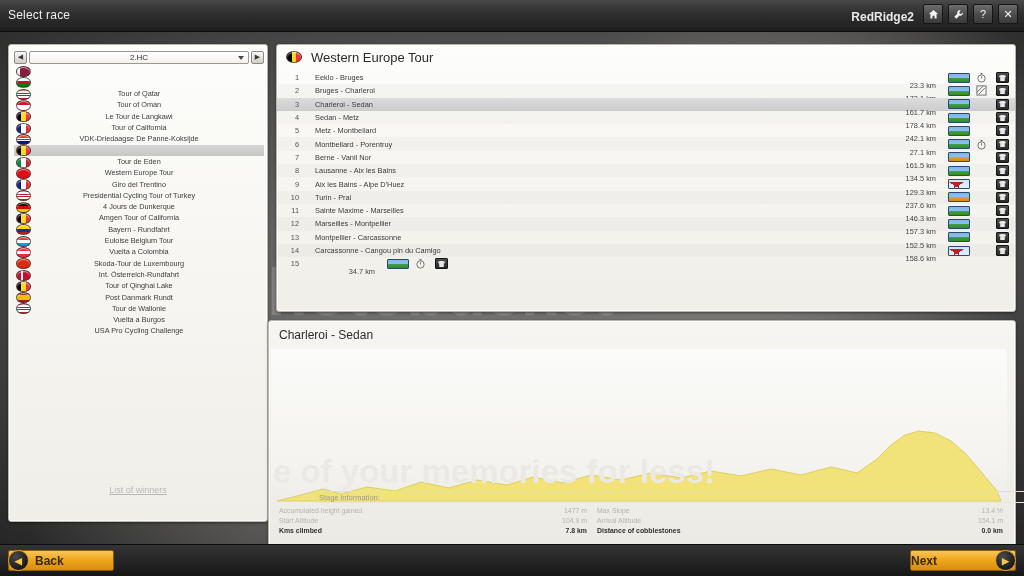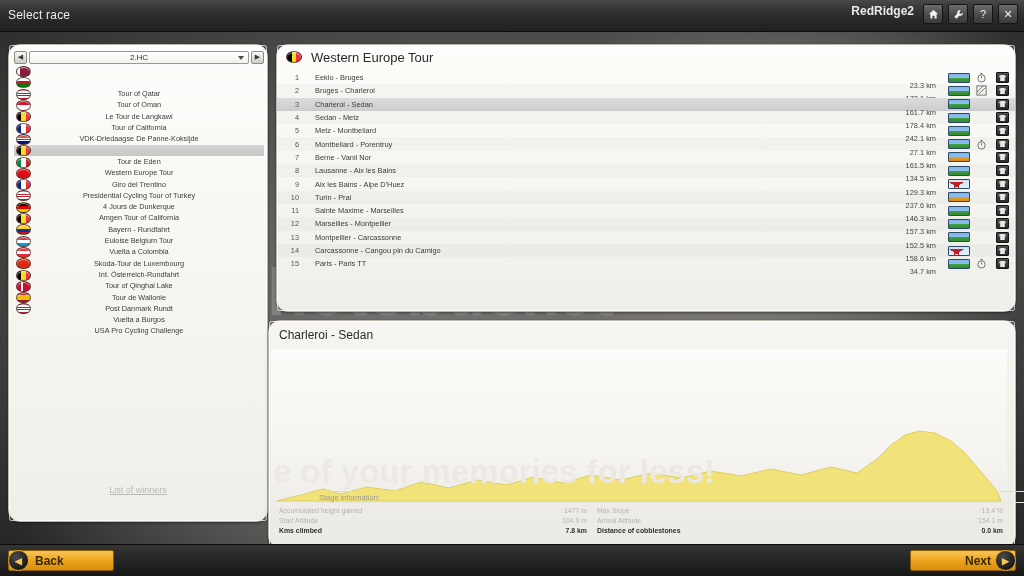--- a/index.html
+++ b/index.html
@@ -20,21 +20,21 @@
     position: absolute; left:0; top:0; width:1024px; height:32px;
     background: linear-gradient(180deg,#4a4a4a 0%,#3b3b3b 20%,#2b2b2b 55%,#1f1f1f 100%);
     border-bottom: 1px solid #0d0d0d;
   }
   #titlebar .tb-title {
     position:absolute; left:8px; top:8px;
     color:#ededed; font-size:12px; letter-spacing:.2px;
   }
   #titlebar .tb-right {
     position:absolute; right:6px; top:4px;
-    display:flex; align-items:flex-start; gap:5px;
+    display:flex; align-items:flex-end; gap:5px;
   }
   .tb-user { color:#e8e8e8; font-size:12px; font-weight:bold; margin-right:4px; }
   .tb-btn {
     width:20px; height:20px;
     background: linear-gradient(180deg,#6d6d6d 0%,#4d4d4d 50%,#3a3a3a 100%);
     border:1px solid #151515; border-radius:2px;
     display:flex; align-items:center; justify-content:center;
     color:#f2f2f2; font-size:11px; line-height:1;
     cursor:pointer;
   }
@@ -61,21 +61,21 @@
     font-weight:bold; pointer-events:none; white-space:nowrap;
   }
   .wm-main { left:228px; top:222px; font-size:66px; letter-spacing:-1px; }
   .wm-sub  { left:58px;  top:410px; font-size:26px; color:rgba(255,255,255,.22); }
 
   
   .panel {
     position:absolute;
     background: linear-gradient(180deg,#fdfdfb 0%,#f7f6f2 45%,#efeee8 100%);
     border:1px solid #b9b6ab;
-    border-radius:12px;
+    border-radius:3px;
     box-shadow: 0 1px 3px rgba(0,0,0,.45);
     padding-left: 44px;
   }
   .panel-inner-glow { position:absolute; inset:0; pointer-events:none;
      box-shadow: inset 0 0 0 1px rgba(255,255,255,.7); border-radius:3px; }
 
   
   #left-panel { left:8px; top:12px; width:260px; height:478px; }
 
   .combo {
@@ -210,21 +210,21 @@
     border-top:1px solid #0b0b0b;
   }
   .nav-btn {
     position:absolute; top:5px; height:21px;
     background:linear-gradient(180deg,#f7c65a 0%,#efa81f 45%,#d98c0d 100%);
     border:1px solid #8a5c06; border-radius:2px;
     display:flex; align-items:center;
     color:#3a2a00; font-size:12px; font-weight:bold; cursor:pointer;
   }
   #back-btn { left:8px; width:106px; justify-content:flex-start; padding-left:26px; }
-  #next-btn { right:8px; width:106px; justify-content:flex-end; padding-right:24px; }
+  #next-btn { right:8px; width:106px; justify-content:flex-start; padding-right:24px; }
   .nav-circle {
     position:absolute; top:-1px; width:21px; height:21px; border-radius:50%;
     background:radial-gradient(circle at 35% 30%, #4a4a4a, #1a1a1a 70%);
     border:1px solid #e0a42a;
     display:flex; align-items:center; justify-content:center;
     color:#f6c552; font-size:9px;
   }
   #back-btn .nav-circle { left:-1px; }
   #next-btn .nav-circle { right:-1px; }
 </style>
@@ -336,26 +336,26 @@
           </div>
           <div class="race-row">
             <span class="flag" style="background: linear-gradient(rgb(237, 41, 57) 0px, rgb(237, 41, 57) 33%, rgb(255, 255, 255) 33%, rgb(255, 255, 255) 66%, rgb(237, 41, 57) 66%, rgb(237, 41, 57) 100%);"></span>
             <span class="race-name">Int. Österreich-Rundfahrt</span>
           </div>
           <div class="race-row">
             <span class="flag" style="background: linear-gradient(90deg, rgb(222, 41, 16) 0px, rgb(222, 41, 16) 100%);"></span>
             <span class="race-name">Tour of Qinghai Lake</span>
           </div>
           <div class="race-row">
+            <span class="flag" style="background: linear-gradient(90deg, rgb(198, 12, 48) 0px, rgb(198, 12, 48) 32%, rgb(255, 255, 255) 32%, rgb(255, 255, 255) 46%, rgb(198, 12, 48) 46%, rgb(198, 12, 48) 100%);"></span>
+            <span class="race-name">Post Danmark Rundt</span>
+          </div>
+          <div class="race-row">
             <span class="flag" style="background: linear-gradient(90deg, rgb(0, 0, 0) 0px, rgb(0, 0, 0) 33%, rgb(253, 218, 36) 33%, rgb(253, 218, 36) 66%, rgb(239, 51, 64) 66%, rgb(239, 51, 64) 100%);"></span>
             <span class="race-name">Tour de Wallonie</span>
-          </div>
-          <div class="race-row">
-            <span class="flag" style="background: linear-gradient(90deg, rgb(198, 12, 48) 0px, rgb(198, 12, 48) 32%, rgb(255, 255, 255) 32%, rgb(255, 255, 255) 46%, rgb(198, 12, 48) 46%, rgb(198, 12, 48) 100%);"></span>
-            <span class="race-name">Post Danmark Rundt</span>
           </div>
           <div class="race-row">
             <span class="flag" style="background: linear-gradient(rgb(170, 21, 27) 0px, rgb(170, 21, 27) 25%, rgb(241, 191, 0) 25%, rgb(241, 191, 0) 75%, rgb(170, 21, 27) 75%, rgb(170, 21, 27) 100%);"></span>
             <span class="race-name">Vuelta a Burgos</span>
           </div>
           <div class="race-row">
             <span class="flag" style="background: linear-gradient(rgb(178, 34, 52) 0px, rgb(178, 34, 52) 14%, rgb(255, 255, 255) 14%, rgb(255, 255, 255) 28%, rgb(178, 34, 52) 28%, rgb(178, 34, 52) 42%, rgb(255, 255, 255) 42%, rgb(255, 255, 255) 56%, rgb(178, 34, 52) 56%, rgb(178, 34, 52) 70%, rgb(255, 255, 255) 70%, rgb(255, 255, 255) 85%, rgb(178, 34, 52) 85%, rgb(178, 34, 52) 100%);"></span>
             <span class="race-name">USA Pro Cycling Challenge</span>
           </div>
         </div>
@@ -551,21 +551,20 @@
             <span class="profile-chip pc-mtn"></span>
             <span class="icon-slot"></span>
             <span class="jersey-btn">
               <svg width="9" height="8" viewBox="0 0 9 8">
                 <path d="M3 1 L1 2 L1.6 3.4 L2.2 3.1 V7 H6.8 V3.1 L7.4 3.4 L8 2 L6 1 Z" fill="#e8e8e8"></path>
               </svg>
             </span>
           </div>
           <div class="stage-row">
             <span class="st-num">15</span>
-            <span class="st-name">Paris - Paris TT</span>
             <span class="st-dist">34.7 km</span>
             <span class="profile-chip pc-flat"></span>
             <span class="icon-slot">
               <svg class="tt-icon" viewBox="0 0 12 12">
                 <circle cx="6" cy="7" r="4" fill="none" stroke="#6a6a6a" stroke-width="1"></circle>
                 <rect x="5" y="1" width="2" height="1.6" fill="#6a6a6a"></rect>
                 <line x1="6" y1="7" x2="6" y2="4.6" stroke="#6a6a6a" stroke-width="1"></line>
               </svg>
             </span>
             <span class="jersey-btn">

